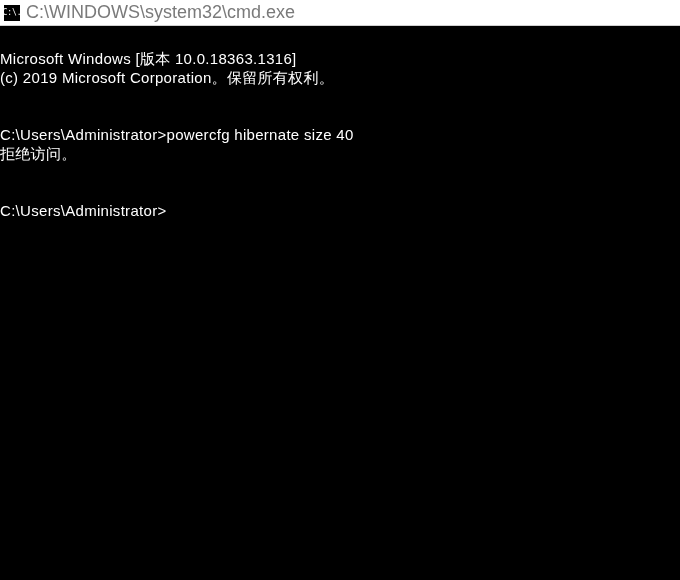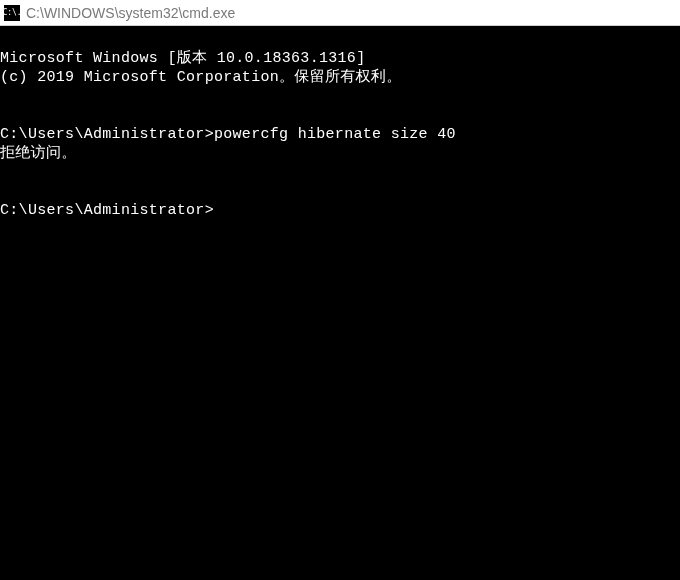--- a/index.html
+++ b/index.html
@@ -33,33 +33,33 @@
       flex-shrink: 0;
     }
     .titlebar-icon-text {
       color: #fff;
       font-size: 8px;
       font-family: Consolas, monospace;
       line-height: 1;
     }
     .titlebar-title {
       color: #7a7a7a;
-      font-size: 14px;
+      font-size: 18px;
       font-family: 'Segoe UI', Tahoma, sans-serif;
       white-space: nowrap;
     }
     .terminal {
       background: #000;
       color: #fff;
       padding: 4px 0 0 0;
       font-size: 15px;
       line-height: 19px;
       height: calc(100% - 26px);
       white-space: pre;
-      font-family: Liberation Mono, monospace;
+      font-family: Liberation Sans, sans-serif;
       letter-spacing: 0.3px;
     }
     .terminal-line {
       white-space: pre;
     }
     .blank-line {
       height: 19px;
     }
   </style>
 </head>

